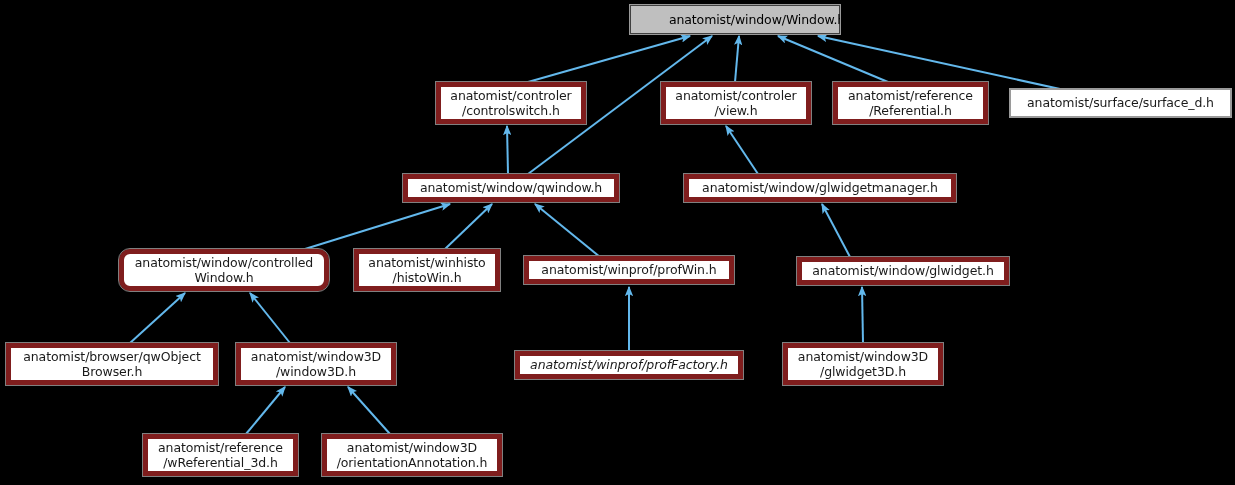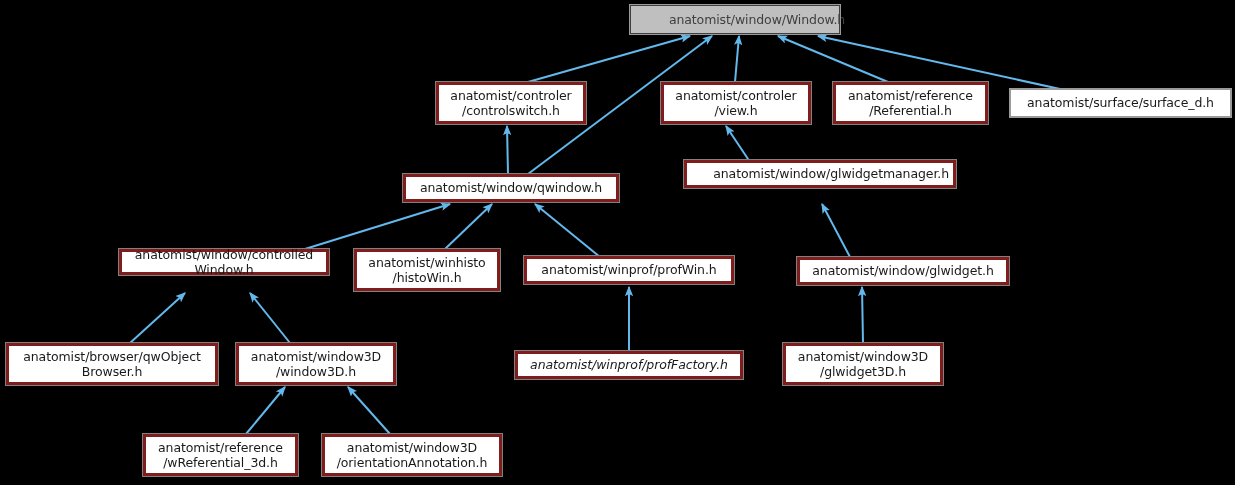--- a/index.html
+++ b/index.html
@@ -19,34 +19,34 @@
     pointer-events:none;
   }
   .node{
     position:absolute;
     box-sizing:border-box;
     display:flex;
     align-items:center;
     justify-content:center;
     text-align:center;
     background:#ffffff;
-    border:3px solid #7f1d1d;
+    border:5px solid #7f1d1d;
     outline:1px solid #808080;
     color:#1a1a1a;
     font-size:12.5px;
     line-height:15.5px;
     letter-spacing:-0.1px;
     white-space:pre-line;
     padding:0 4px;
   }
   .node.root{
     background:#bfbfbf;
     border:1px solid #404040;
     outline:1px solid #9a9a9a;
-    color:#404040;
+    color:#000000;
     padding-left:48px;
   }
   .node.soft{
     border:1px solid #9a9a9a;
     outline:1px solid #9a9a9a;
   }
 </style>
 </head>
 <body>
 
@@ -78,22 +78,22 @@
   <div id="node-layer">
       <div class="node root" style="left: 630px; top: 5px; width: 210px; height: 29px;"><span>anatomist/window/Window.h</span></div>
       <div class="node" style="left: 436px; top: 82px; width: 150px; height: 42px;"><span>anatomist/controler
 /controlswitch.h</span></div>
       <div class="node" style="left: 661px; top: 82px; width: 150px; height: 42px;"><span>anatomist/controler
 /view.h</span></div>
       <div class="node" style="left: 833px; top: 82px; width: 155px; height: 42px;"><span>anatomist/reference
 /Referential.h</span></div>
       <div class="node soft" style="left: 1010px; top: 89px; width: 221px; height: 28px; justify-content: center;"><span>anatomist/surface/surface_d.h</span></div>
       <div class="node" style="left: 403px; top: 174px; width: 216px; height: 28px;"><span>anatomist/window/qwindow.h</span></div>
-      <div class="node" style="left: 684px; top: 160px; width: 272px; height: 28px; justify-content: flex-end;"><span>anatomist/window/glwidgetmanager.h</span></div>
-      <div class="node" style="left: 119px; top: 249px; width: 210px; height: 26px;"><span>anatomist/window/controlled
+      <div class="node" style="left: 684px; top: 174px; width: 272px; height: 28px;"><span>anatomist/window/glwidgetmanager.h</span></div>
+      <div class="node" style="left: 119px; top: 249px; width: 210px; height: 42px; border-radius: 11px;"><span>anatomist/window/controlled
 Window.h</span></div>
       <div class="node" style="left: 354px; top: 249px; width: 146px; height: 42px;"><span>anatomist/winhisto
 /histoWin.h</span></div>
       <div class="node" style="left: 524px; top: 256px; width: 210px; height: 28px;"><span>anatomist/winprof/profWin.h</span></div>
       <div class="node" style="left: 797px; top: 257px; width: 212px; height: 28px;"><span>anatomist/window/glwidget.h</span></div>
       <div class="node" style="left: 6px; top: 343px; width: 212px; height: 42px;"><span>anatomist/browser/qwObject
 Browser.h</span></div>
       <div class="node" style="left: 236px; top: 343px; width: 160px; height: 42px;"><span>anatomist/window3D
 /window3D.h</span></div>
       <div class="node" style="left: 515px; top: 351px; width: 228px; height: 28px; font-style: italic;"><span>anatomist/winprof/profFactory.h</span></div>

